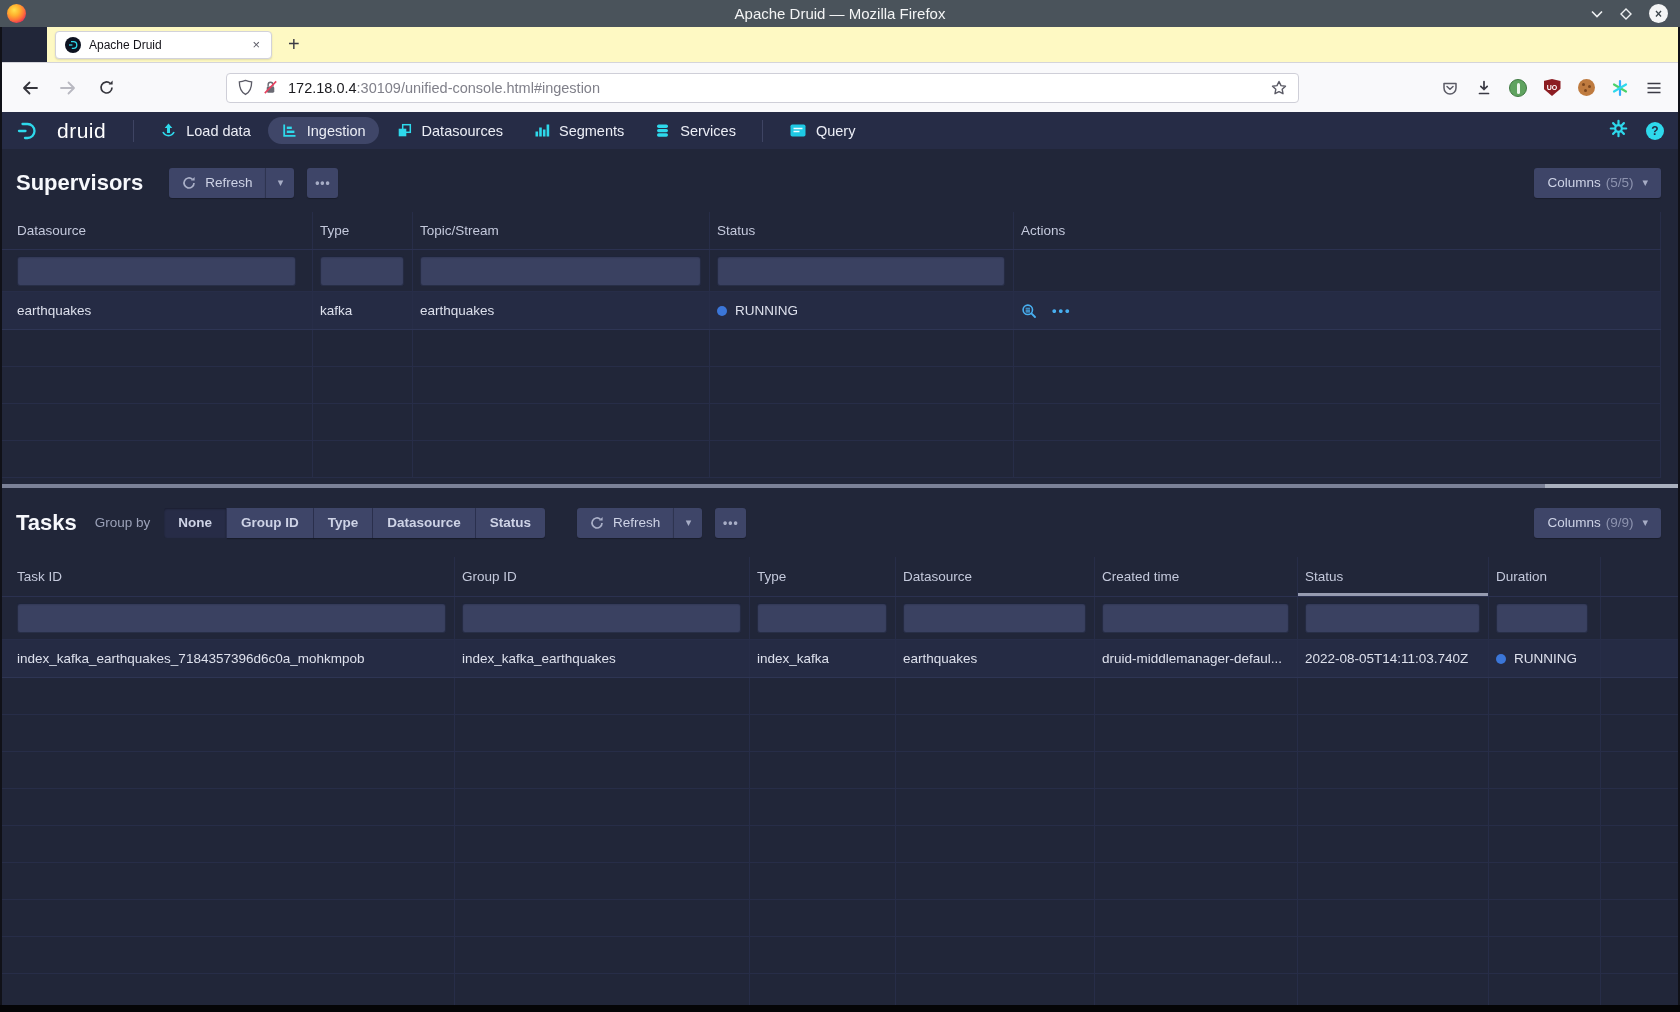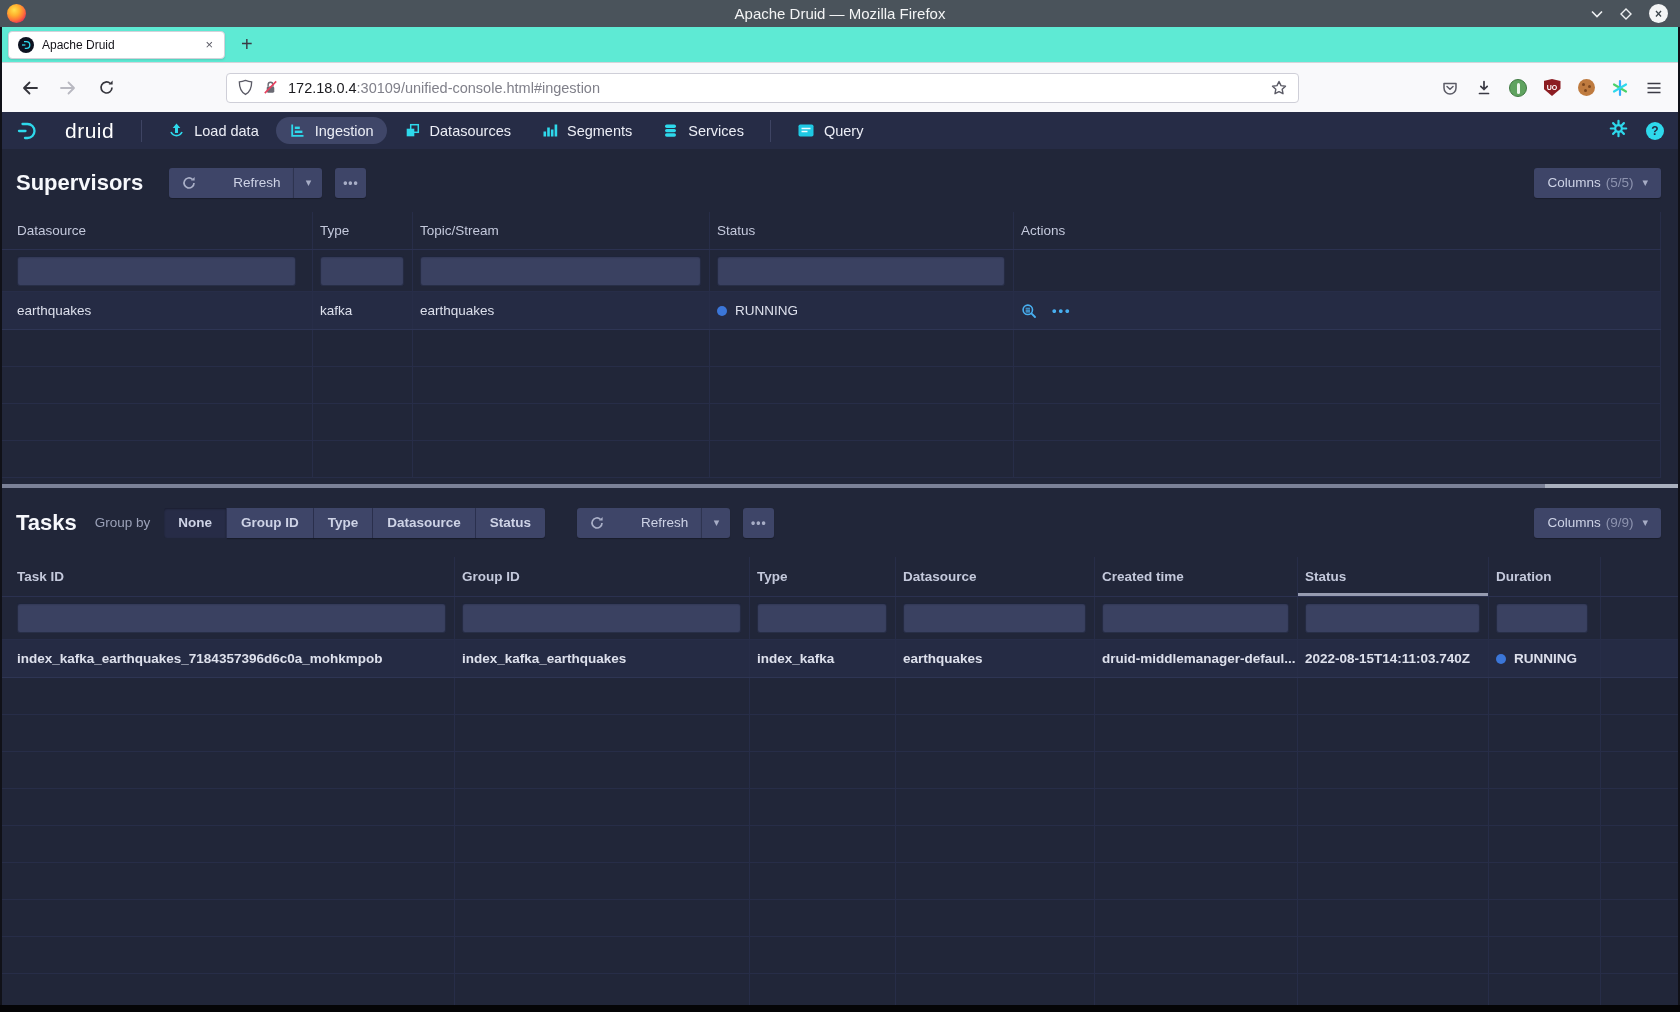--- a/index.html
+++ b/index.html
@@ -13,21 +13,21 @@
     align-items:center; justify-content:center; flex:0 0 auto; }
   .ff-logo { position:absolute; left:7px; top:4px; width:19px; height:19px; border-radius:50%;
     background:radial-gradient(circle at 38% 32%, #ffe14d 0%, #ffb02e 32%, #ff7139 58%, #e3265c 82%, #b5007f 100%); }
   .tb-title { color:#f3f4f5; font-size:15px; }
   .tb-controls { position:absolute; right:12px; top:0; height:27px; display:flex; gap:17px; align-items:center; }
   .tb-btn { color:#eef0f2; font-size:13px; line-height:1; display:flex; align-items:center; }
   .close-circle { width:19px; height:19px; border-radius:50%; background:#f4f5f6; color:#3c454c;
     display:flex; align-items:center; justify-content:center; font-size:12px; font-weight:bold; }
 
   
-  .tabbar { height:35px; background:#5eead4; display:flex; align-items:center; flex:0 0 auto; }
+  .tabbar { height:35px; background:#fef9c3; display:flex; align-items:center; flex:0 0 auto;margin-left:47px; }
   .tab { margin-left:8px; width:217px; height:28px; background:#fff; border:1px solid #d2d2da;
     border-radius:4px; display:flex; align-items:center; padding:0 9px; box-shadow:0 1px 2px rgba(0,0,0,.12); }
   .favicon { width:16px; height:16px; border-radius:50%; background:#0d1220; flex:0 0 auto;
     display:flex; align-items:center; justify-content:center; }
   .tab-title { font-size:12px; color:#15141a; margin-left:8px; flex:1; }
   .tab-close { color:#5b5b66; font-size:13px; padding:0 2px; }
   .newtab { font-size:20px; color:#3a3a44; margin-left:16px; font-weight:300; }
 
   
   .toolbar { height:50px; background:#f9f9fb; border-top:1px solid #d4d4da; display:flex;
@@ -43,61 +43,61 @@
   .shield-ud { width:17px; height:17px; background:#8c1d22; color:#fff; font-size:7px; font-weight:bold;
     display:flex; align-items:center; justify-content:center;
     clip-path:polygon(50% 0,100% 12%,100% 58%,50% 100%,0 58%,0 12%); }
   .cookie { width:17px; height:17px; border-radius:50%; background:#bf7b3f; position:relative; }
   .cookie i { position:absolute; width:3px; height:3px; border-radius:50%; background:#7e481f; }
   .badger { width:18px; height:18px; border-radius:50%; background:#5fa35f; border:1px solid #417a43; position:relative; }
   .badger i { position:absolute; left:7px; top:3px; width:3px; height:11px; background:#eef6ee; border-radius:2px; }
 
   
   .druid-nav { height:37px; background:#262c46; display:flex; align-items:center; padding:0 16px; flex:0 0 auto; }
-  .brand { display:flex; align-items:center; gap:23px; margin-right:16px; }
+  .brand { display:flex; align-items:center; gap:15px; margin-right:16px; }
   .brand-word { color:#fff; font-size:21px; letter-spacing:.5px; }
   .nav-divider { width:1px; height:22px; background:#3e4463; margin:0 11px; }
   .nav-item { display:flex; align-items:center; gap:9px; color:#eceef6; font-size:14.5px;
     height:27px; padding:0 13px; border-radius:15px; margin:0 2px; }
   .nav-item.active { background:#3f4668; }
   .nav-right { margin-left:auto; display:flex; gap:18px; align-items:center; }
   .help-circle { width:18px; height:18px; border-radius:50%; background:#2ed9ec; color:#232942;
     font-weight:bold; font-size:12px; display:flex; align-items:center; justify-content:center; }
 
   
   .content { flex:1; background:#212639; color:#d6dae8; overflow:hidden; }
   .sec-head { display:flex; align-items:center; padding:0 19px 0 16px; }
   .sec-head.sup-head { height:63px; padding-top:4px; }
   .sec-head.tsk-head { height:69px; }
   .sec-title { color:#f7f8fc; font-size:22px; font-weight:bold; }
   .btn { background:#3e4568; height:30px; border-radius:3px; display:flex; align-items:center;
     padding:0 13px; font-size:13.5px; color:#ced3e6; box-shadow:0 1px 1px rgba(0,0,0,.25); }
   .btn .bicon { margin-right:9px; display:flex; }
   .split { display:flex; }
-  .split .main { border-radius:3px 0 0 3px;gap:28px; }
+  .split .main { border-radius:3px 0 0 3px; }
   .caretbtn { width:29px; justify-content:center; padding:0; border-radius:0 3px 3px 0;
     border-left:1px solid #2e3450; }
   .caret { color:#a7adc6; font-size:11px; }
   .more-btn { width:31px; justify-content:center; padding:0; letter-spacing:1px; color:#a7adc6;
     font-size:12px; font-weight:bold; }
   .columns-btn { margin-left:auto; }
   .dim { color:#8d93af; margin-left:5px; }
   .columns-btn .caret { margin-left:9px; }
   .grp-label { color:#9ba1b8; font-size:13.5px; }
   .seg { display:flex; }
   .seg .btn { border-radius:0; border-right:1px solid #2c3250; padding:0 14px;font-weight:bold; }
   .seg .btn:first-child { border-radius:3px 0 0 3px; }
   .seg .btn:last-child { border-radius:0 3px 3px 0; border-right:none; }
   .seg .btn.active { background:#272c47; box-shadow:inset 0 1px 2px rgba(0,0,0,.35); }
 
   
   .tbl { font-size:13.5px; }
   .tr { display:grid; }
   .sup .tr { grid-template-columns:313px 100px 297px 304px 1fr; }
-  .tsk .tr { grid-template-columns:455px 295px 146px 199px 203px 191px 112px 1fr;font-weight:bold; }
+  .tsk .tr { grid-template-columns:455px 295px 146px 199px 203px 191px 112px 1fr; }
   .sup { margin-right:19px; }
   .th, .td { padding:0 8px 0 7px; border-right:1px solid #272d48; display:flex; align-items:center;
     min-width:0; position:relative; white-space:nowrap; overflow:hidden; }
   .th:first-child, .td:first-child { padding-left:17px; }
   .thead { height:38px; border-bottom:1px solid #2b3150; }
   .tsk .thead { height:40px; }
   .th { color:#c4c9dc; }
   .th.sorted::after { content:""; position:absolute; left:0; right:0; bottom:0; height:3px; background:#969bb0; }
   .frow { height:42px; border-bottom:1px solid #272d48; }
   .tsk .frow { height:43px; }
@@ -486,21 +486,21 @@
             <span class="fbox" style="width:92px"></span>
           </div>
         <div class="td"></div>
       </div>
       <div class="tr drow">
         <div class="td">index_kafka_earthquakes_7184357396d6c0a_mohkmpob</div>
         <div class="td">index_kafka_earthquakes</div>
         <div class="td">index_kafka</div>
         <div class="td">earthquakes</div>
         <div class="td">druid-middlemanager-defaul...</div>
-        <div class="td">2022-08-15T14:11:03.740Z</div>
+        <div class="td">2022-08-05T14:11:03.740Z</div>
         <div class="td">
           <span class="dot"></span>
           <span>RUNNING</span>
         </div>
         <div class="td"></div>
       </div>
       <div class="tr erow">
         <div class="td"></div>
           <div class="td"></div>
           <div class="td"></div>

